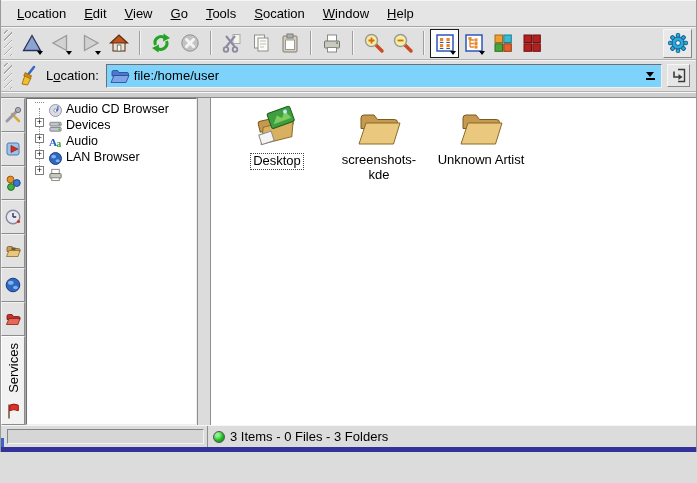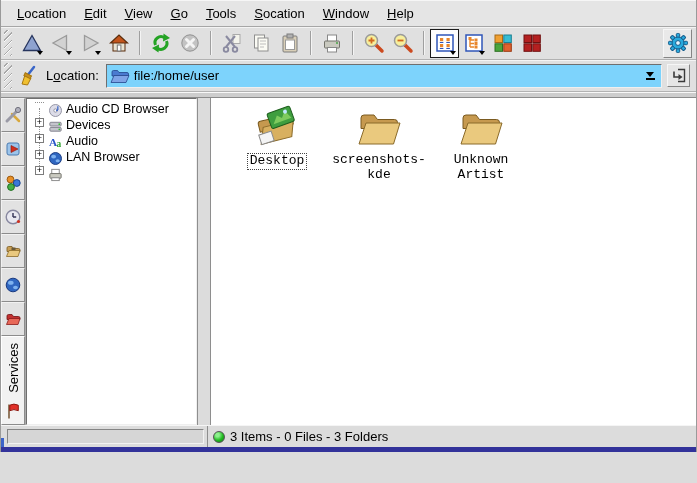--- a/index.html
+++ b/index.html
@@ -46,21 +46,21 @@
   .tree-panel { width:171px; background:#fff; border:1px solid; border-color:#6f6f6f #efefef #efefef #6f6f6f; padding:3px 0 0 4px; flex:none; position:relative; overflow:hidden; }
   .tree-rows { position:relative; }
   .tree-rows::before { content:""; position:absolute; left:8px; top:6px; height:62px; border-left:1px dotted #909090; }
   .tree-row { height:16px; display:flex; gap:3px; position:relative; font-size:12.5px; white-space:nowrap; }
   .plusbox { width:9px; height:9px; background:#fff; border:1px solid #7c7c7c; font-size:9px; line-height:7px; text-align:center; flex:none; position:relative; z-index:1; margin-left:4px; }
   .nobox { width:9px; flex:none; margin-left:4px; border-top:1px dotted #909090; }
   .tree-ico { width:16px; height:16px; flex:none; display:flex; align-items:center; justify-content:center; }
 
   .splitter { width:14px; background:#dcdcdc; border-left:1px solid #8e8e8e; border-right:1px solid #8e8e8e; flex:none; }
 
-  .icon-view { flex:1; background:#fff; padding:6px 0 0 18px; display:flex; align-items:flex-start; min-width:0;font-family:Liberation Mono, monospace; }
+  .icon-view { flex:1; background:#fff; padding:6px 0 0 18px; display:flex; align-items:flex-start; min-width:0; }
   .file-item { width:96px; display:flex; flex-direction:column; align-items:center; margin-right:6px; }
   .file-icon { width:50px; height:46px; display:flex; align-items:center; justify-content:center; }
   .file-label { margin-top:3px; text-align:center; line-height:1.15; }
   .file-line { display:block; padding:0 2px; }
   .file-line:empty { display:none; }
   .file-item.selected .file-line { border:1px dotted #444; }
 
   
   .bottom-area { height:22px; display:flex; flex:none; background:#dcdcdc; border-top:1px solid #f5f5f5;text-align:right; }
   .progress-pane { width:207px; flex:none; display:flex; align-items:center; padding:2px 3px 2px 6px; border-right:1px solid #8e8e8e; }

